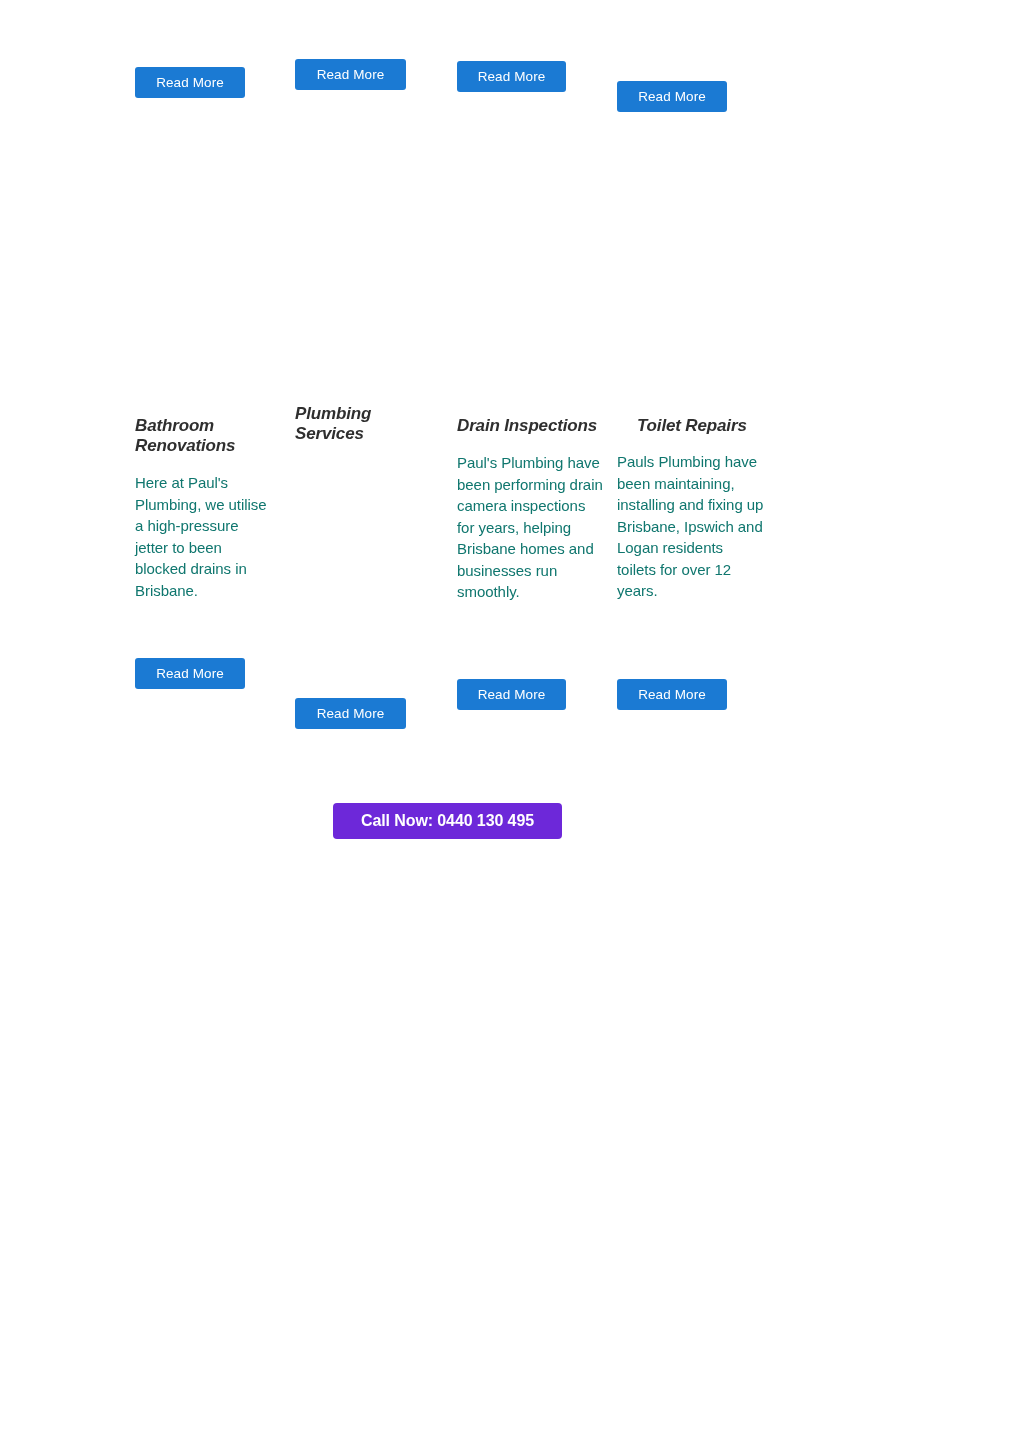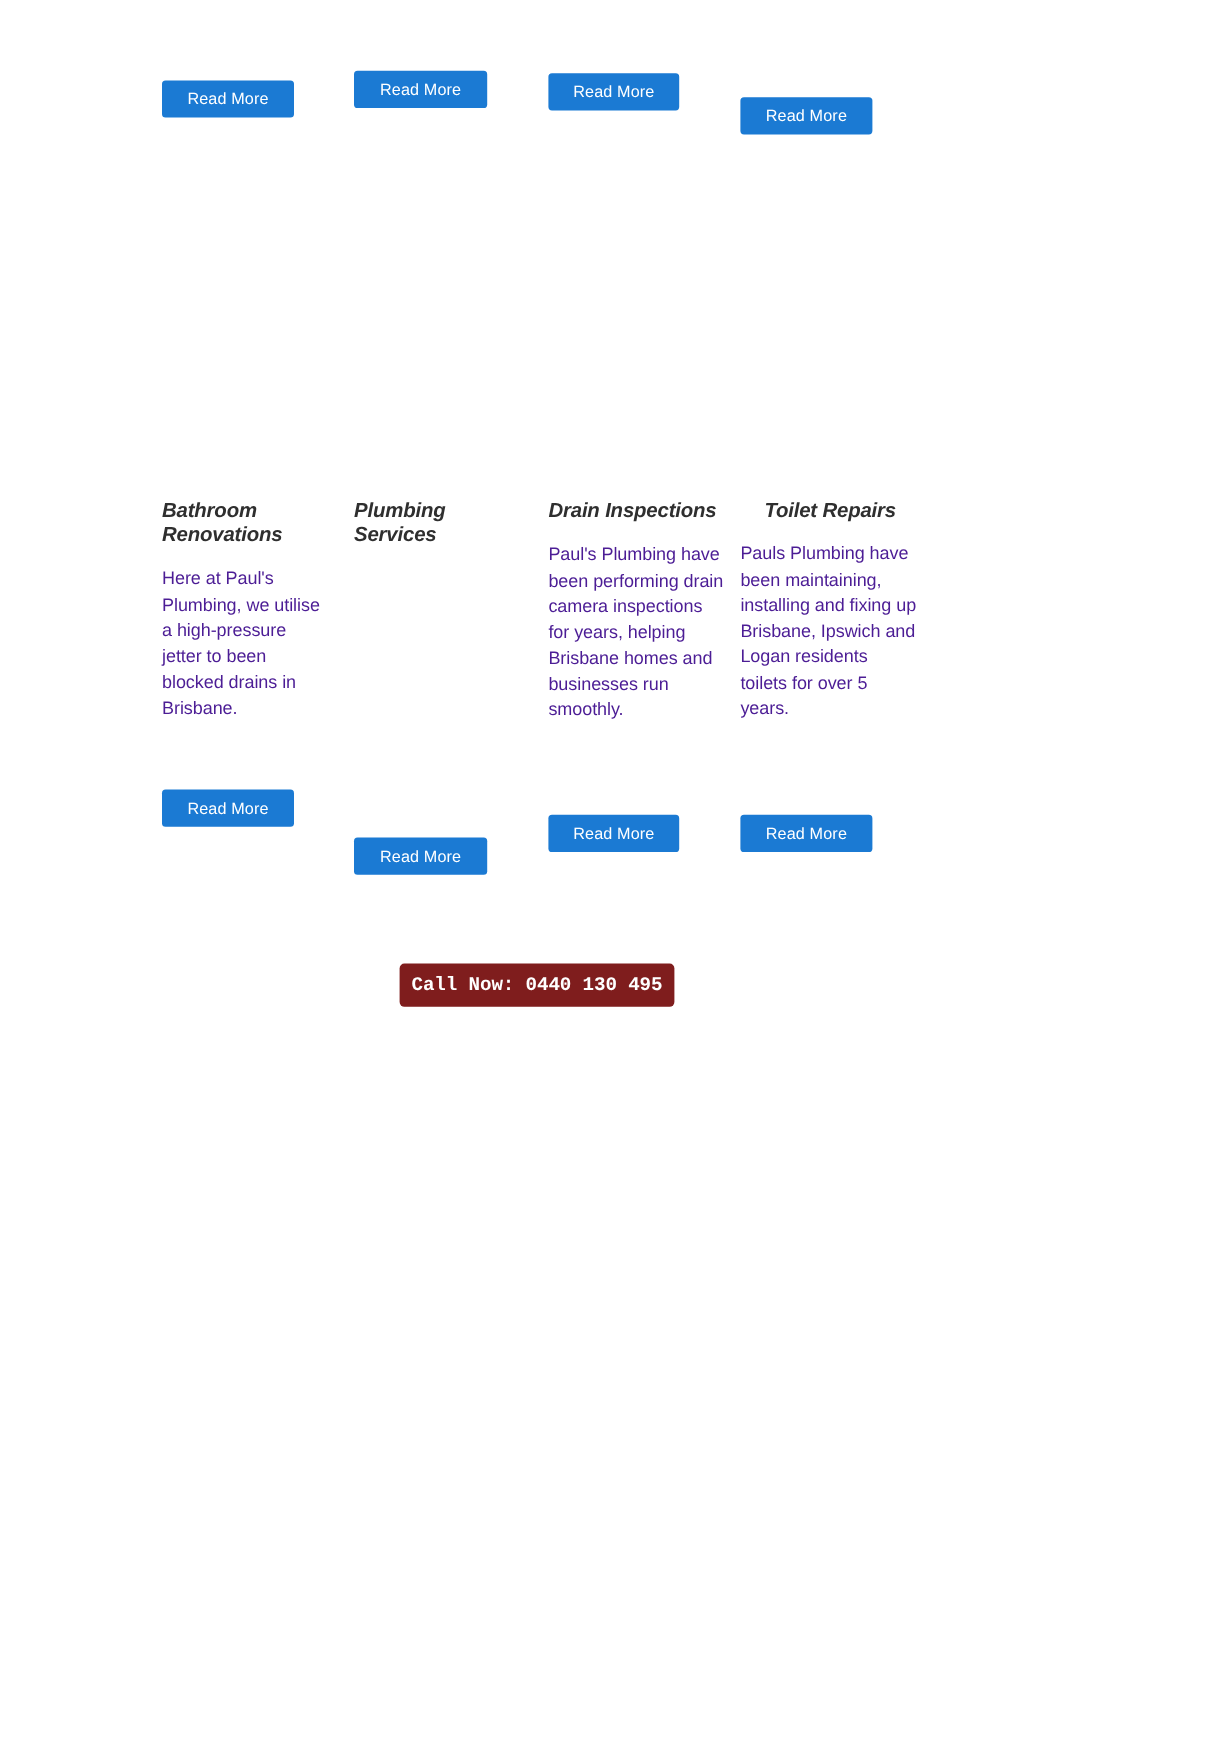--- a/index.html
+++ b/index.html
@@ -59,21 +59,21 @@
   .col-btn-2 { left: 295px; top: 698px; width: 111px; height: 31px; }
   .col-btn-3 { left: 457px; top: 679px; width: 109px; height: 31px; }
   .col-btn-4 { left: 617px; top: 679px; width: 110px; height: 31px; }
 
   
   .service-col {
     position: absolute;
     box-sizing: border-box;
   }
   .col-1 { left: 135px; top: 416px; width: 140px; }
-  .col-2 { left: 295px; top: 416px; width: 142px; }
+  .col-2 { left: 295px; top: 404px; width: 142px; }
   .col-3 { left: 457px; top: 416px; width: 146px; }
   .col-4 { left: 617px; top: 416px; width: 148px; }
 
   .service-title {
     margin: 0 0 16px 0;
     font-size: 17px;
     font-weight: bold;
     line-height: 1.18;
     color: #2f2f2f;
     letter-spacing: -0.15px;
@@ -81,37 +81,37 @@
   }
   .col-4 .service-title {
     margin-bottom: 15px;
     margin-left: 20px;
   }
 
   .service-text {
     margin: 0;
     font-size: 15px;
     line-height: 21.5px;
-    color: #4c1d95;
+    color: #0f766e;
     letter-spacing: -0.05px;
   }
 
   
   .btn-call {
     position: absolute;
     left: 333px;
     top: 803px;
     width: 229px;
     height: 36px;
     box-sizing: border-box;
-    background: #7f1d1d;
+    background: #6d28d9;
     color: #ffffff;
     border: none;
     border-radius: 4px;
-    font-family: Liberation Mono, monospace;
+    font-family: Liberation Sans, sans-serif;
     font-size: 16px;
     font-weight: bold;
     line-height: 1;
     letter-spacing: -0.1px;
     display: flex;
     align-items: center;
     justify-content: center;
     cursor: pointer;
     padding: 0;
     white-space: nowrap;
@@ -136,21 +136,21 @@
     <h3 class="service-title">Plumbing Services</h3>
   </div>
 
   <div class="service-col col-3">
     <h3 class="service-title">Drain Inspections</h3>
     <p class="service-text">Paul's Plumbing have been performing drain camera inspections for years, helping Brisbane homes and businesses run smoothly.</p>
   </div>
 
   <div class="service-col col-4">
     <h3 class="service-title">Toilet Repairs</h3>
-    <p class="service-text">Pauls Plumbing have been maintaining, installing and fixing up Brisbane, Ipswich and Logan residents toilets for over 5 years.</p>
+    <p class="service-text">Pauls Plumbing have been maintaining, installing and fixing up Brisbane, Ipswich and Logan residents toilets for over 12 years.</p>
   </div>
 
   <button class="btn-read col-btn-1">Read More</button>
   <button class="btn-read col-btn-2">Read More</button>
   <button class="btn-read col-btn-3">Read More</button>
   <button class="btn-read col-btn-4">Read More</button>
 
   <button class="btn-call">Call Now: 0440 130 495</button>
 
 </div>

